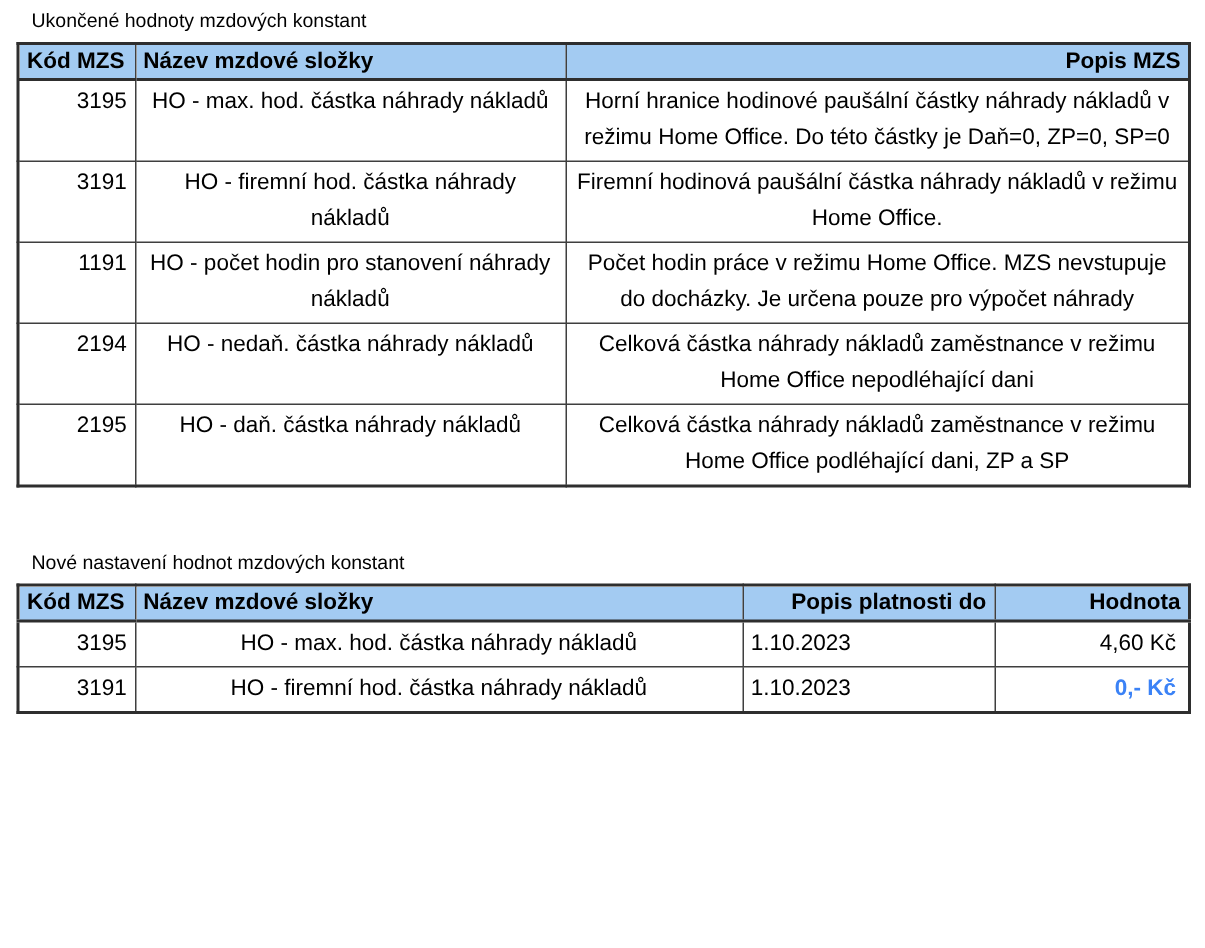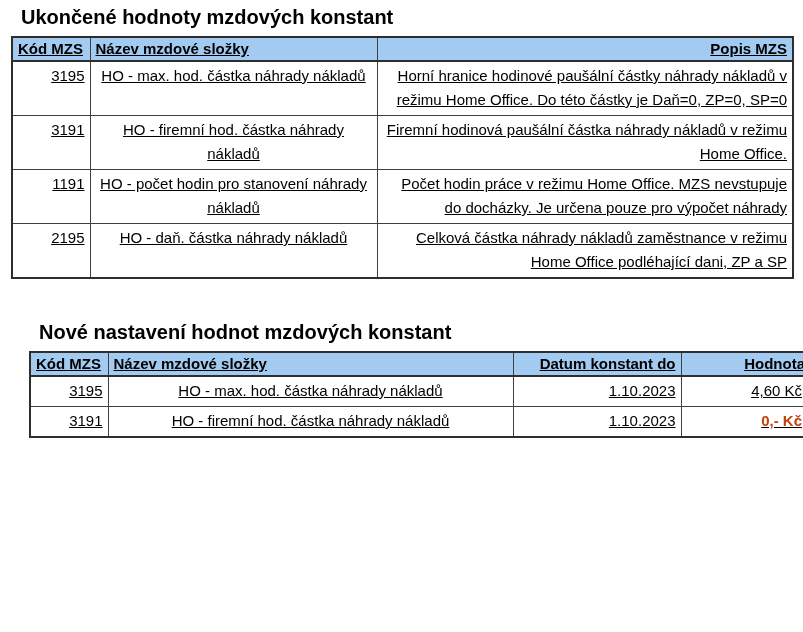--- a/index.html
+++ b/index.html
@@ -9,31 +9,30 @@
     height: 632px;
     background: #ffffff;
     color: #000000;
     font-family: "Liberation Sans", "DejaVu Sans", sans-serif;
     overflow: hidden;
   }
   .page {
     padding: 6px 10px 0 11px;
   }
   .section-title {
-    font-size: 20px;
-    font-weight: 700;
+    font-size: 13px;
+    font-weight: 400;
     margin: 0 0 7px 10px;
     white-space: nowrap;
   }
   table {
     border-collapse: collapse;
     table-layout: fixed;
     width: 781px;
     border: 2px solid #2e2e2e;
-    text-decoration: underline;
   }
   th, td {
     border: 1px solid #3f3f3f;
     font-size: 15px;
     line-height: 24px;
     padding: 2px 5px 3px 5px;
     vertical-align: top;
     overflow: hidden;
     word-wrap: break-word;
   }
@@ -42,30 +41,29 @@
     font-weight: 700;
     text-align: left;
     line-height: 20px;
     padding: 1px 5px;
     border-bottom: 2px solid #2e2e2e;
     white-space: nowrap;
   }
   thead th.center { text-align: right; }
   td.c-kod    { text-align: right; }
   td.c-nazev  { text-align: center; }
-  td.c-popis  { text-align: right; }
-  td.c-datum  { text-align: right; }
+  td.c-popis  { text-align: center; }
+  td.c-datum  { text-align: left; }
   td.c-hodnota{ text-align: right; padding-right: 8px; }
   .value-red {
-    color: #c2410c;
+    color: #3b82f6;
     font-weight: 700;
   }
   .section2 {
     margin-top: 42px;
-    margin-left: 18px;
   }
 </style>
 </head>
 <body>
 
 <div class="page">
 
   <div class="section1">
     <div class="section-title">Ukončené hodnoty mzdových konstant</div>
 
@@ -97,20 +95,25 @@
           </tr>
 
           <tr>
             <td class="c-kod">1191</td>
             <td class="c-nazev">HO - počet hodin pro stanovení náhrady nákladů</td>
             <td class="c-popis">Počet hodin práce v režimu Home Office. MZS nevstupuje do docházky. Je určena pouze pro výpočet náhrady</td>
           </tr>
 
 
 
+          <tr>
+            <td class="c-kod">2194</td>
+            <td class="c-nazev">HO - nedaň. částka náhrady nákladů</td>
+            <td class="c-popis">Celková částka náhrady nákladů zaměstnance v režimu Home Office nepodléhající dani</td>
+          </tr>
 
           <tr>
             <td class="c-kod">2195</td>
             <td class="c-nazev">HO - daň. částka náhrady nákladů</td>
             <td class="c-popis">Celková částka náhrady nákladů zaměstnance v režimu Home Office podléhající dani, ZP a SP</td>
           </tr>
         </tbody>
     </table>
   </div>
 
@@ -121,21 +124,21 @@
       <colgroup>
         <col style="width:78px">
         <col style="width:405px">
         <col style="width:168px">
         <col style="width:130px">
       </colgroup>
       <thead>
         <tr>
           <th>Kód MZS</th>
           <th>Název mzdové složky</th>
-          <th class="center">Datum konstant do</th>
+          <th class="center">Popis platnosti do</th>
           <th class="center">Hodnota</th>
         </tr>
       </thead>
       <tbody>
 
           <tr>
             <td class="c-kod">3195</td>
             <td class="c-nazev">HO - max. hod. částka náhrady nákladů</td>
             <td class="c-datum">1.10.2023</td>
             <td class="c-hodnota">4,60 Kč</td>

